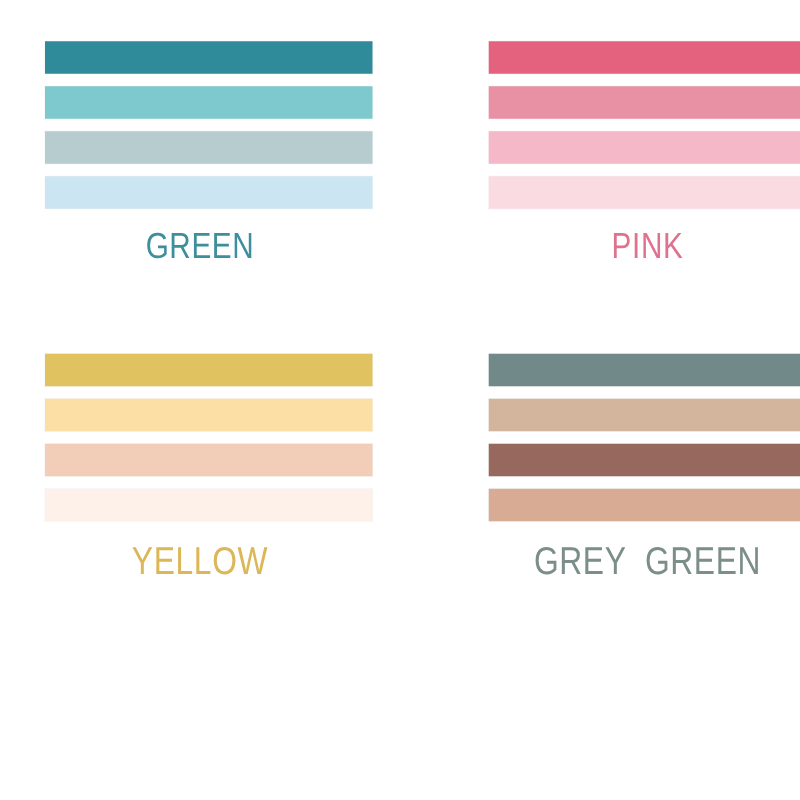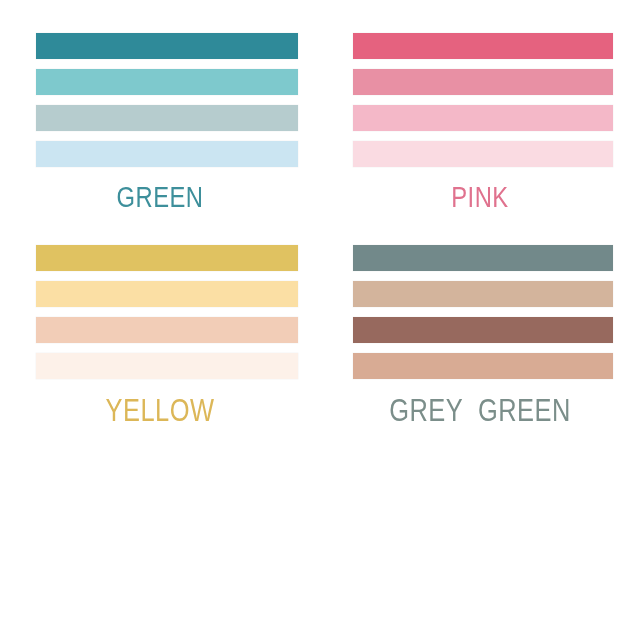--- a/index.html
+++ b/index.html
@@ -14,20 +14,21 @@
     overflow: hidden;
   }
   .board {
     position: relative;
     width: 640px;
     height: 640px;
     background: #ffffff;
     display: grid;
     grid-template-columns: 320px 320px;
     grid-template-rows: 215px 210px 215px;
+    gap: 38px;
   }
   .palette {
     position: relative;
     box-sizing: border-box;
     display: flex;
     flex-direction: column;
     align-items: stretch;
   }
   .swatch-stack {
     display: flex;

